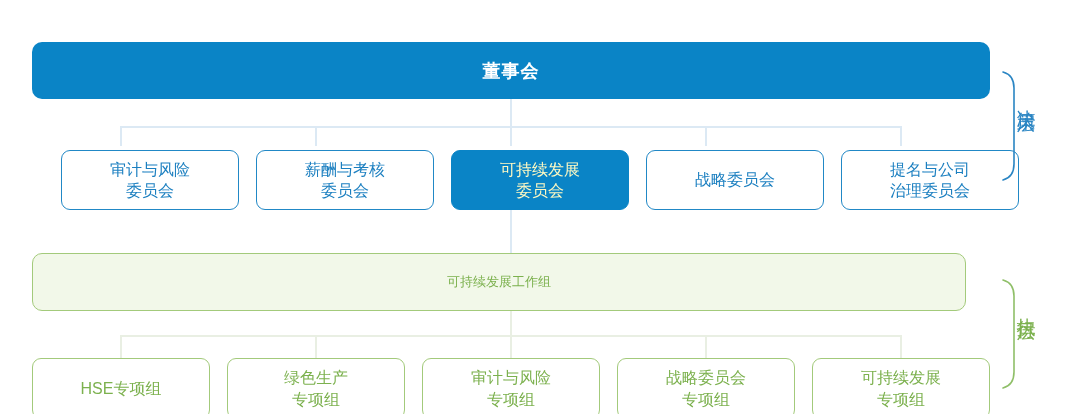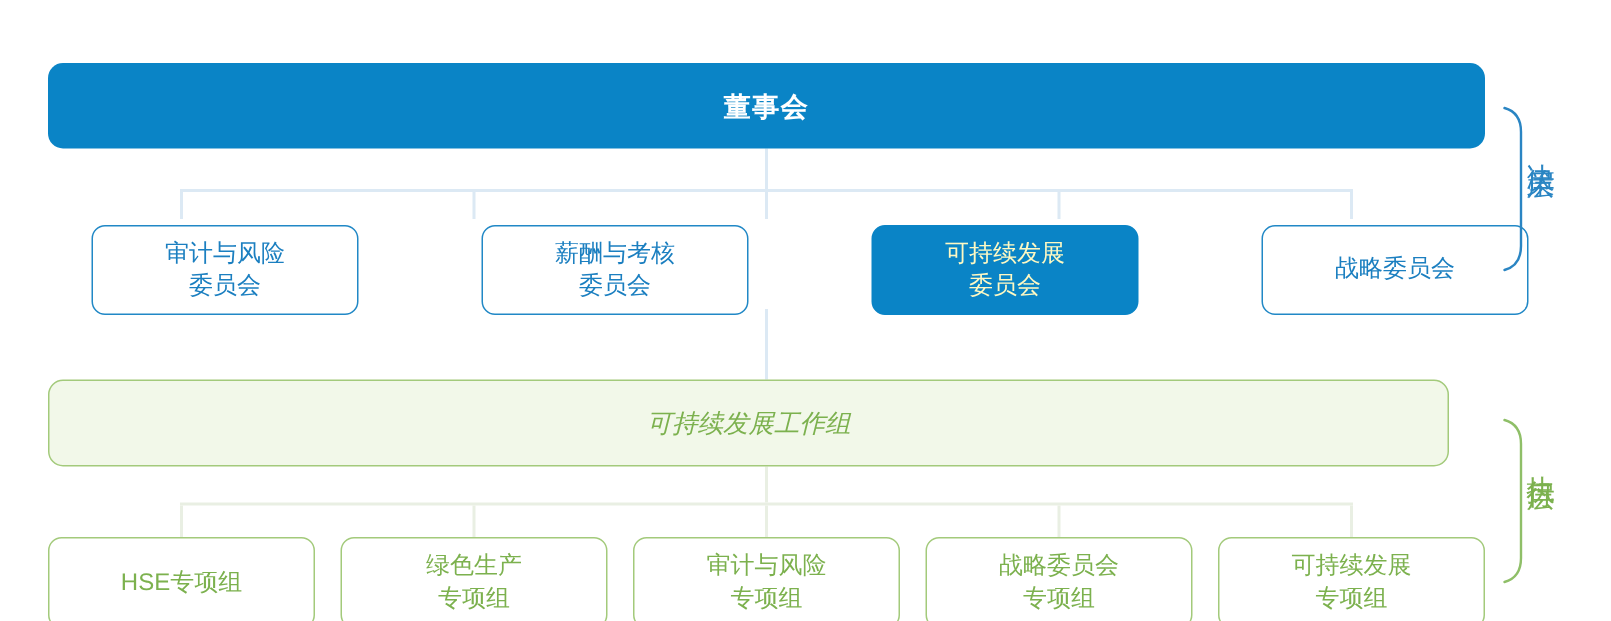--- a/index.html
+++ b/index.html
@@ -28,21 +28,21 @@
 
   .row{position:absolute;left:32px;width:958px;display:flex;justify-content:space-between;}
   .row-committees{top:114px;height:60px;padding-left:29px;}
   .row-tasks{top:322px;height:61px;border-radius:13px;}
   .row .box{position:relative;width:178px;height:100%;font-size:16px;line-height:1.32;border-radius:9px;}
 
   .committee{background:#ffffff;border:1.5px solid var(--blue-border);color:var(--blue-text);}
   .committee.active{background:var(--primary-blue);border-color:var(--primary-blue);color:#fef9c3;}
 
   .workgroup{left:32px;top:217px;width:934px;height:58px;background:var(--green-fill);
-             border:1.5px solid var(--green-border);color:var(--green-text);font-size:17px;font-style:italic;}
+             border:1.5px solid var(--green-border);color:var(--green-text);font-size:13px;}
 
   .taskgroup{background:#ffffff;border:1.5px solid var(--green-border);color:var(--green-text);}
 
   .bracket-svg{position:absolute;left:0;top:0;width:1074px;height:414px;pointer-events:none;}
 
   .layer-label{position:absolute;writing-mode:vertical-rl;text-orientation:upright;
                font-size:19px;letter-spacing:3px;line-height:1;}
   .layer-label.decision{left:1017px;top:58px;color:#2a85c3;}
   .layer-label.execution{left:1017px;top:266px;color:var(--green-text);}
 </style>
@@ -72,20 +72,22 @@
   <div class="box board">董事会</div>
 
   <div class="row row-committees">
     <div class="box committee">审计与风险
 委员会</div>
     <div class="box committee">薪酬与考核
 委员会</div>
     <div class="box committee active">可持续发展
 委员会</div>
     <div class="box committee">战略委员会</div>
+    <div class="box committee">提名与公司
+治理委员会</div>
   </div>
 
   <div class="box workgroup">可持续发展工作组</div>
 
   <div class="row row-tasks">
     <div class="box taskgroup">HSE专项组</div>
     <div class="box taskgroup">绿色生产
 专项组</div>
     <div class="box taskgroup">审计与风险
 专项组</div>

